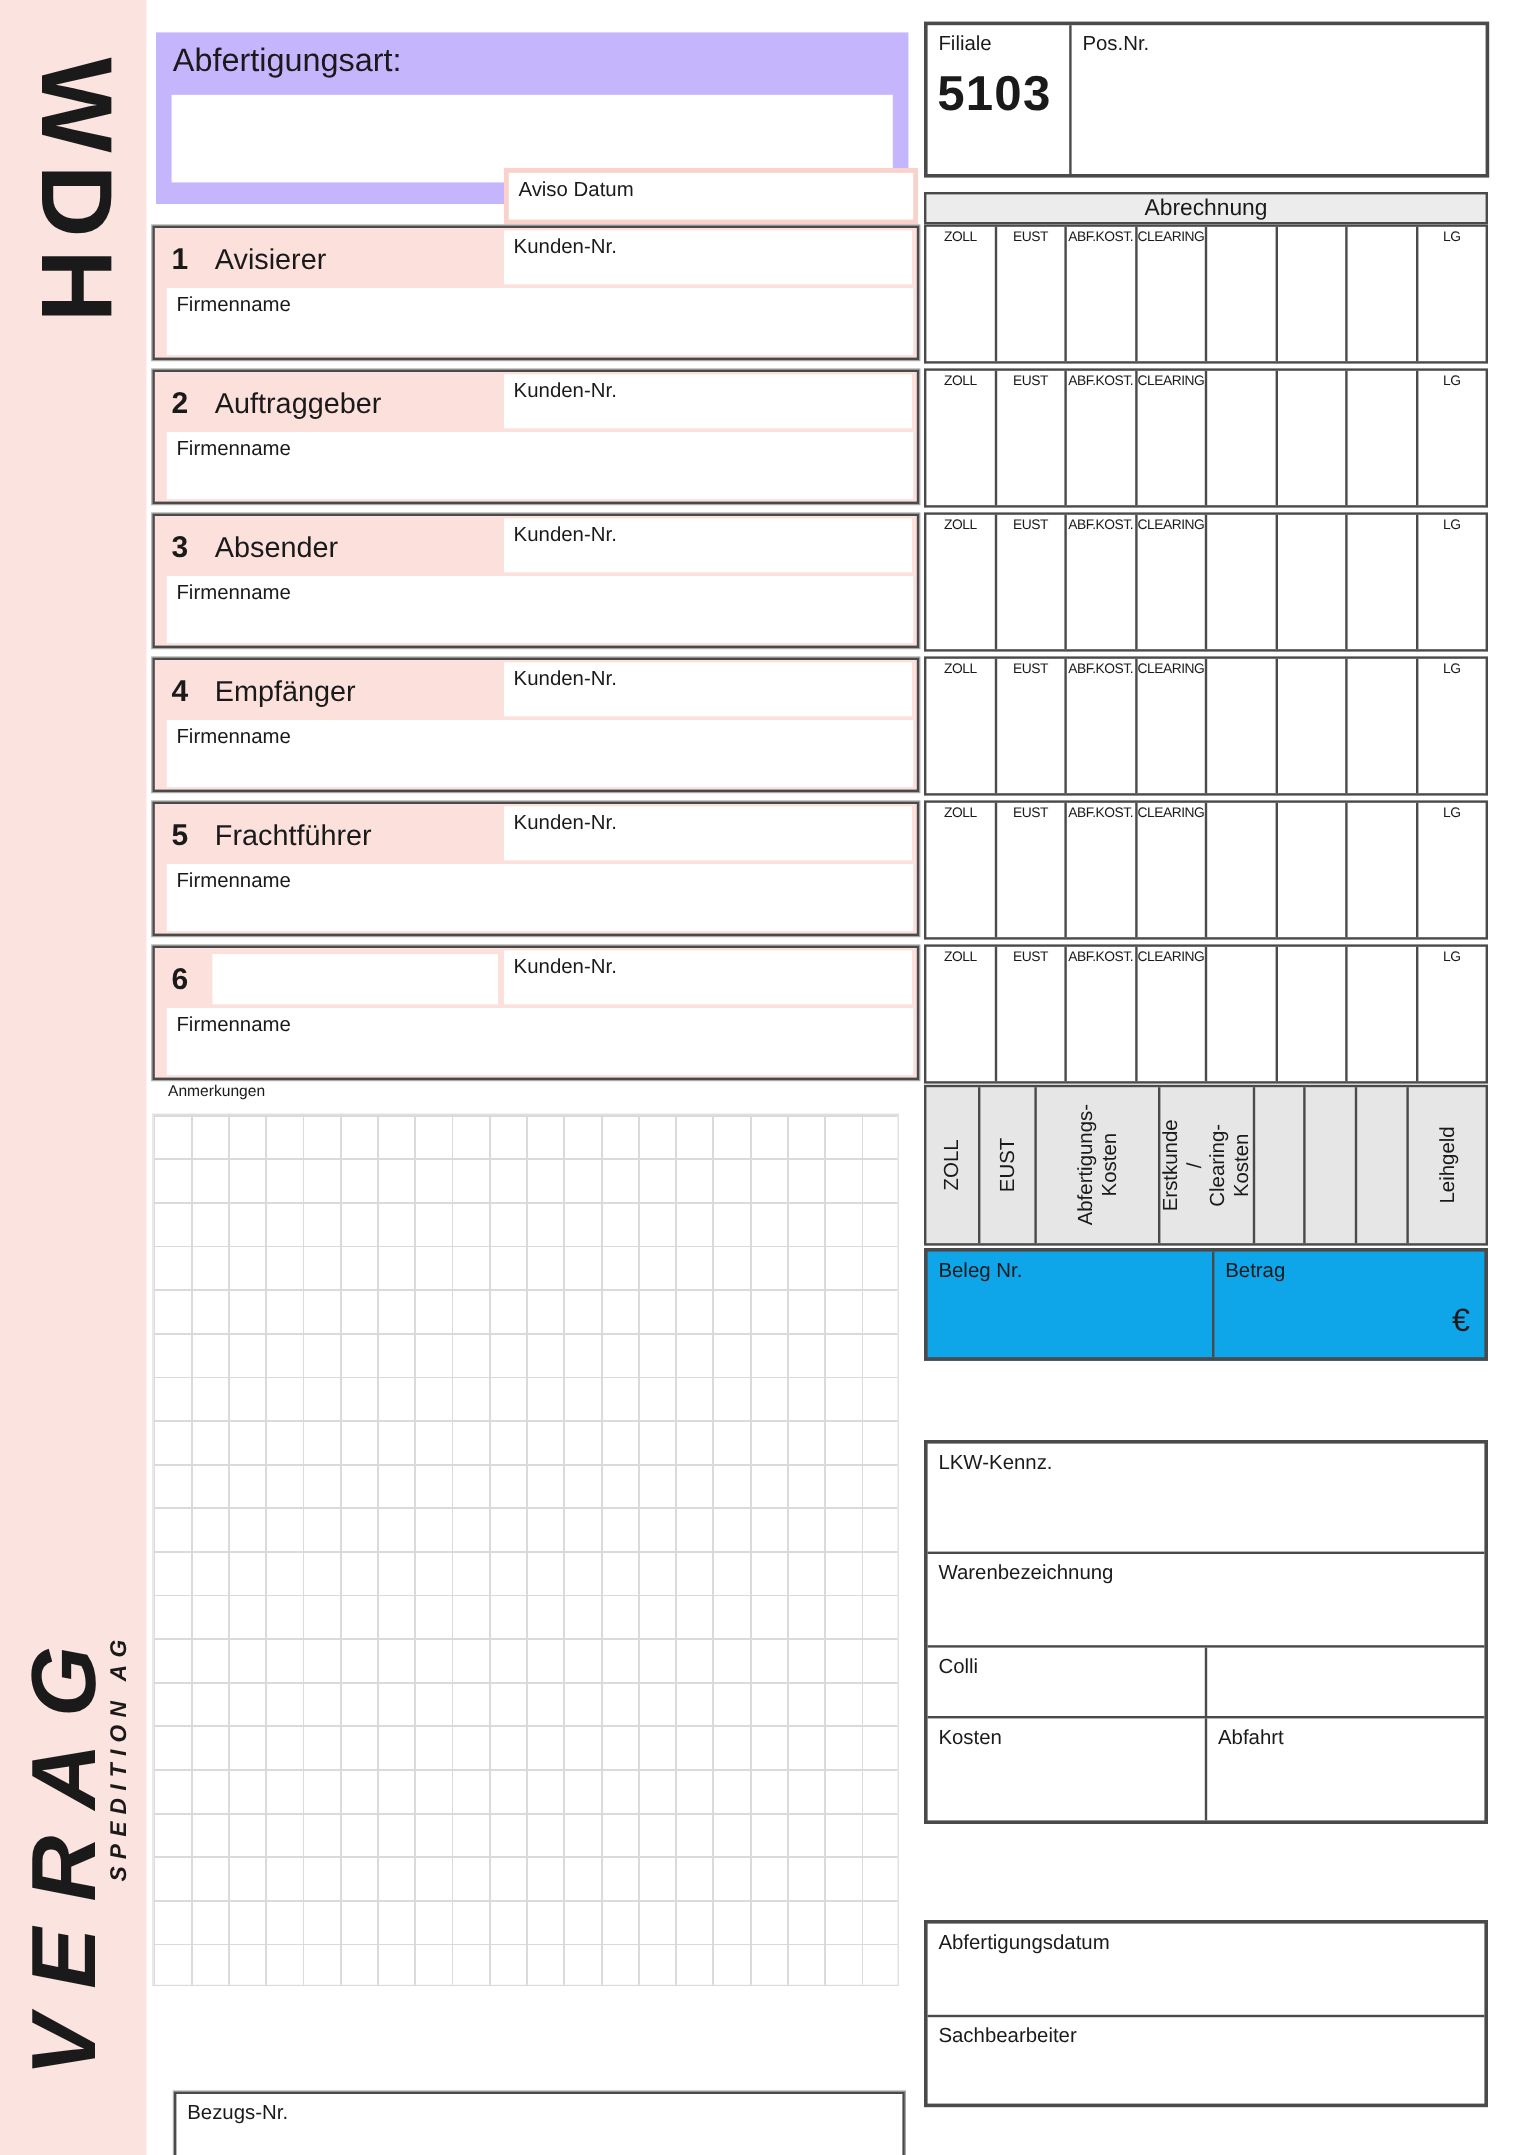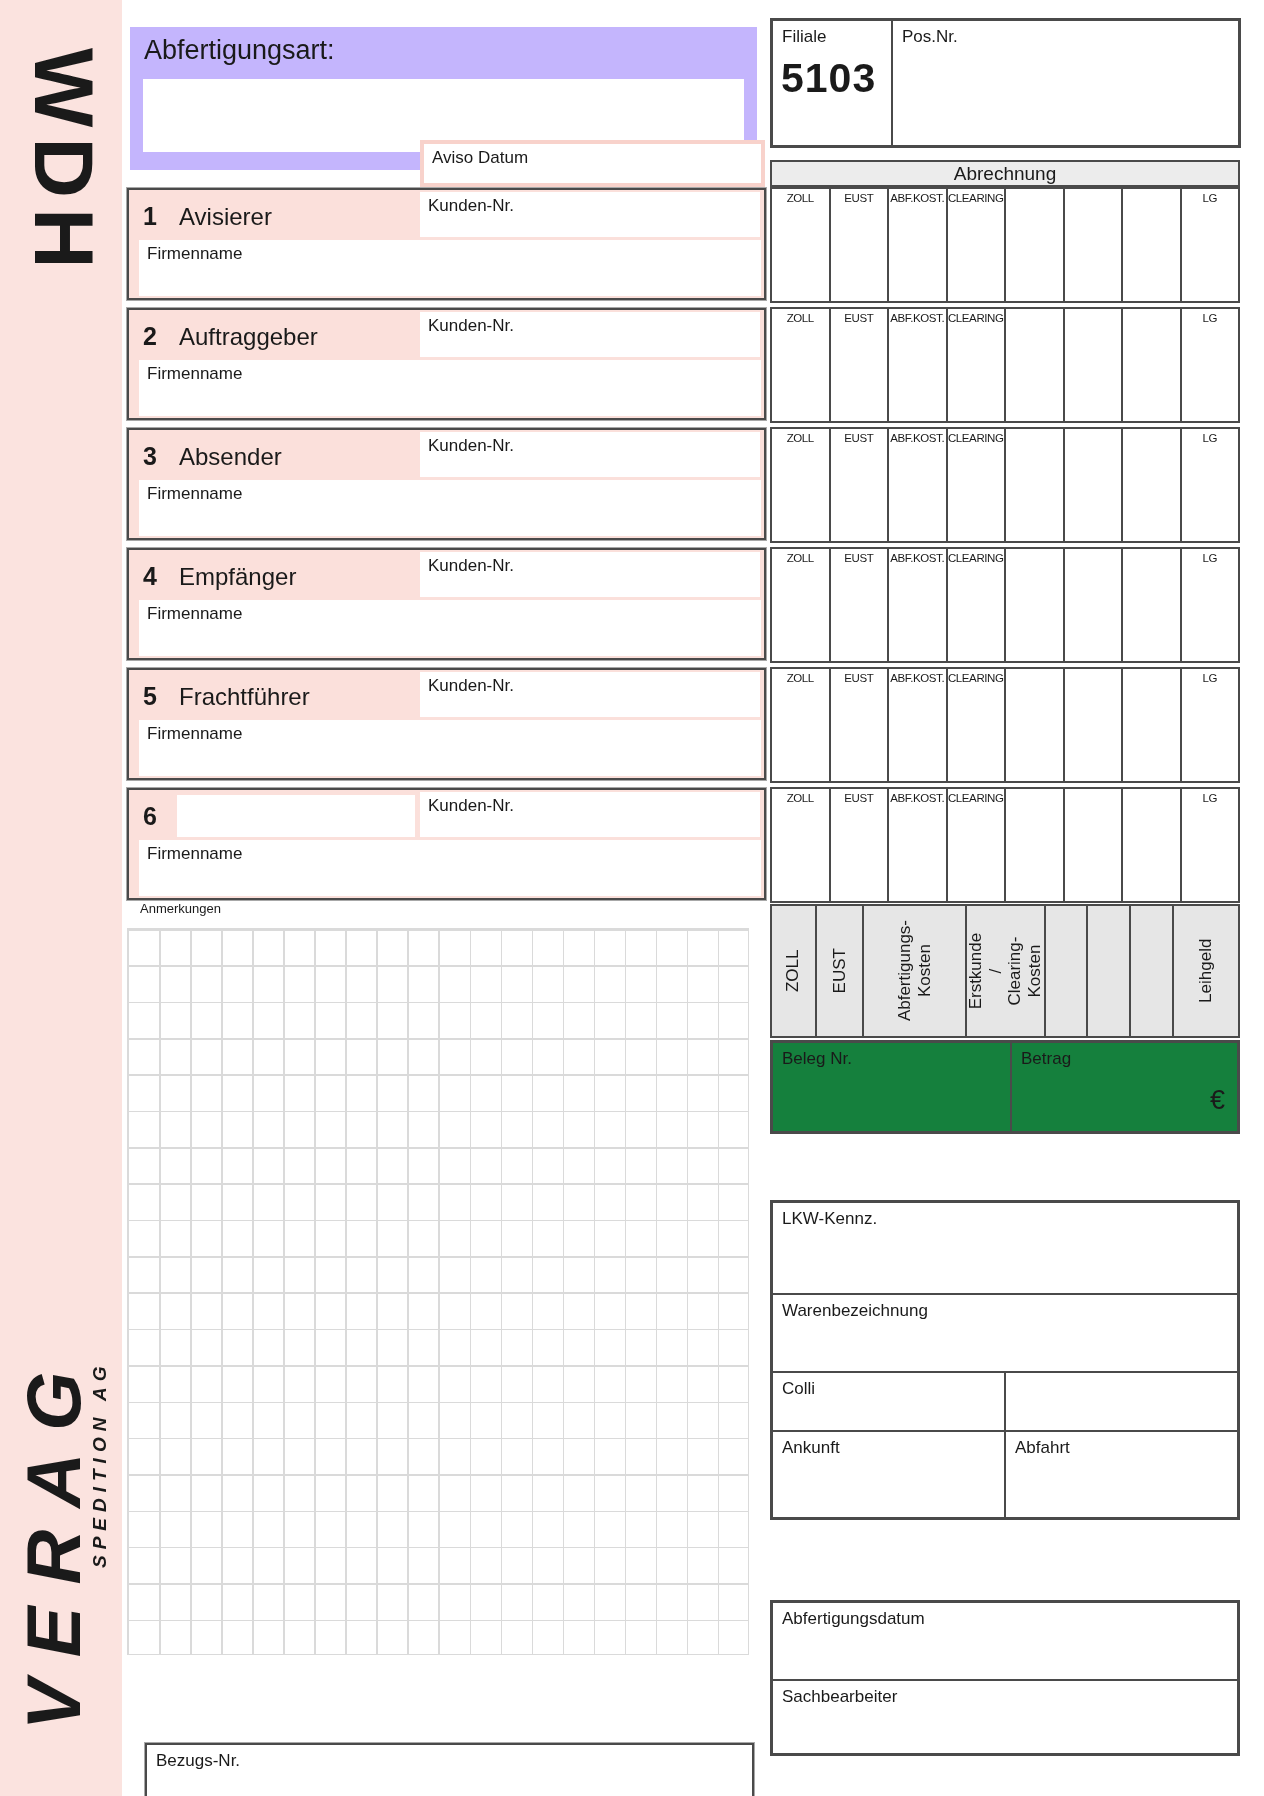--- a/index.html
+++ b/index.html
@@ -58,21 +58,21 @@
   .ab-col + .ab-col{border-left:2px solid #4a4a4a;}
   .ab-col-label{display:block;padding-top:3px;font-size:11.5px;letter-spacing:-0.4px;white-space:nowrap;}
   .rot-row{
     position:absolute;left:770px;top:904px;width:470px;height:134px;
     border:2px solid #4a4a4a;box-sizing:border-box;display:flex;background:#e6e6e6;
   }
   .rot-cell{flex:1;display:flex;align-items:center;justify-content:center;overflow:visible;}
   .rot-cell + .rot-cell{border-left:2px solid #4a4a4a;}
   .rot-cell span{transform:rotate(-90deg);white-space:pre-line;text-align:center;font-size:17px;line-height:1.15;}
   .beleg-row{
-    position:absolute;left:770px;top:1040px;width:470px;height:94px;background:#15803d;
+    position:absolute;left:770px;top:1040px;width:470px;height:94px;background:#0ea5e9;
     border:3px solid #4a4a4a;box-sizing:border-box;display:flex;
   }
   .beleg-cell{width:237px;border-right:2px solid #4a4a4a;position:relative;}
   .betrag-cell{flex:1;position:relative;}
   .euro{position:absolute;right:12px;top:42px;font-size:27px;}
   
   .truck-box{position:absolute;left:770px;top:1200px;width:470px;height:320px;border:3px solid #4a4a4a;box-sizing:border-box;background:#fff;}
   .t-row{position:relative;border-bottom:2px solid #4a4a4a;box-sizing:border-box;}
   .t-row:last-child{border-bottom:none;}
   .t-split{display:flex;}
@@ -392,21 +392,21 @@
     <div class="t-row" style="height:78px;">
       <span class="cell-label">Warenbezeichnung</span>
     </div>
     <div class="t-row t-split" style="height:59px;">
       <div class="t-left">
         <span class="cell-label">Colli</span>
       </div>
     </div>
     <div class="t-row t-split" style="height:85px;">
       <div class="t-left">
-        <span class="cell-label">Ankunft</span>
+        <span class="cell-label">Kosten</span>
       </div>
       <div class="t-right">
         <span class="cell-label">Abfahrt</span>
       </div>
     </div>
   </div>
 
   <div class="clerk-box">
     <div class="clerk-row1">
       <span class="cell-label">Abfertigungsdatum</span>

